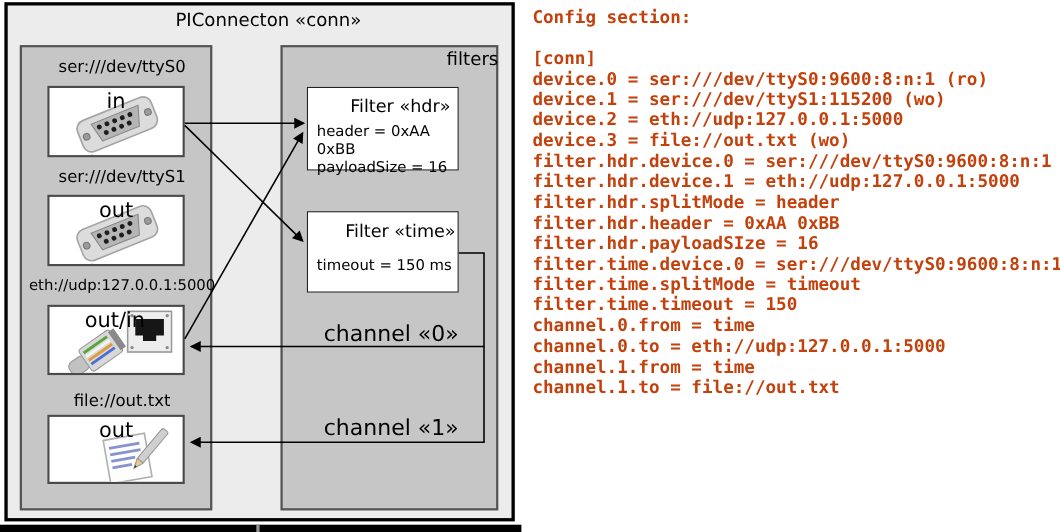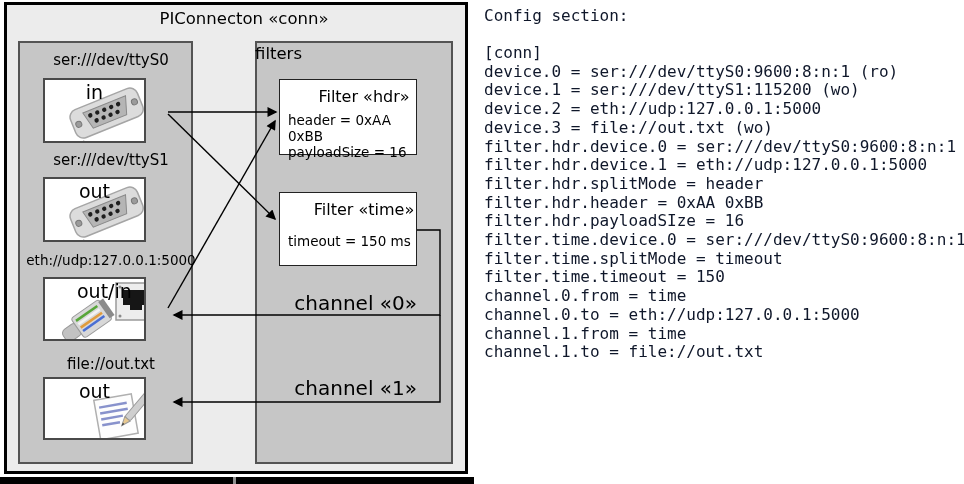--- a/index.html
+++ b/index.html
@@ -7,25 +7,25 @@
          font-family:"DejaVu Sans","Liberation Sans",sans-serif;color:#000;}
 
   
   .outer-box{position:absolute;left:4px;top:2px;width:464px;height:472px;
              box-sizing:border-box;border:3px solid #000;background:#ececec;z-index:1;}
   .diagram-title{position:absolute;left:4px;top:9px;width:480px;text-align:center;
                  font-size:16.5px;z-index:2;}
   .panel{position:absolute;box-sizing:border-box;background:#c6c6c6;border:2px solid #545454;z-index:2;}
   #devices-panel{left:18px;top:41px;width:175px;height:423px;}
   #filters-panel{left:255px;top:41px;width:198px;height:423px;}
-  .panel-title{position:absolute;left:255px;top:44px;width:198px;text-align:left;font-size:16.5px;z-index:3;}
+  .panel-title{position:absolute;left:255px;top:44px;width:198px;text-align:right;font-size:16.5px;z-index:3;}
 
   .dev-label{position:absolute;left:18px;width:186px;text-align:center;font-size:15px;z-index:3;}
   .dev-label.small{font-size:13.5px;}
-  .dev-box{position:absolute;left:43px;width:103px;box-sizing:border-box;background:#fff;
+  .dev-box{position:absolute;left:43px;width:125px;box-sizing:border-box;background:#fff;
            border:2px solid #4a4a4a;z-index:3;overflow:hidden;}
   .port{position:absolute;top:1px;left:0;width:100%;text-align:center;font-size:19px;z-index:4;}
   .port.left{text-align:left;padding-left:8px;box-sizing:border-box;margin-left:24px;}
   .dev-box svg{position:absolute;}
 
   .filter-box{position:absolute;left:279px;width:138px;box-sizing:border-box;background:#fff;
               border:1.5px solid #222;z-index:3;}
   .filter-title{position:absolute;top:7px;left:16px;width:100%;text-align:center;font-size:16px;}
   .filter-attrs{position:absolute;left:8px;right:4px;font-size:13.5px;line-height:16px;}
   #filter-hdr .filter-attrs{top:32px;}
@@ -35,21 +35,21 @@
   #channel-0-label{top:291px;}
   #channel-1-label{top:376px;}
 
   .overlay{position:absolute;left:0;top:0;z-index:5;pointer-events:none;}
   .overlay .ln{stroke:#000;stroke-width:1.4;fill:none;}
 
   .bottom-bar{position:absolute;left:0;top:477px;width:474px;height:7px;background:#000;z-index:6;}
   .bottom-bar .notch{position:absolute;left:233px;top:0;width:3px;height:7px;background:#909090;}
 
   
-  .config{font-family:"DejaVu Sans Mono","Liberation Mono",monospace;font-weight:normal;color:#0f172a;}
+  .config{font-family:"DejaVu Sans Mono","Liberation Mono",monospace;font-weight:bold;color:#c2410c;}
   #config-heading{position:absolute;left:484px;top:6px;font-size:16px;}
   #config-text{position:absolute;left:484px;top:44px;margin:0;font-size:16px;line-height:18.7px;
                white-space:pre;}
 </style>
 </head>
 <body>
 
 <div id="stage">
 
   <div class="outer-box"></div>

